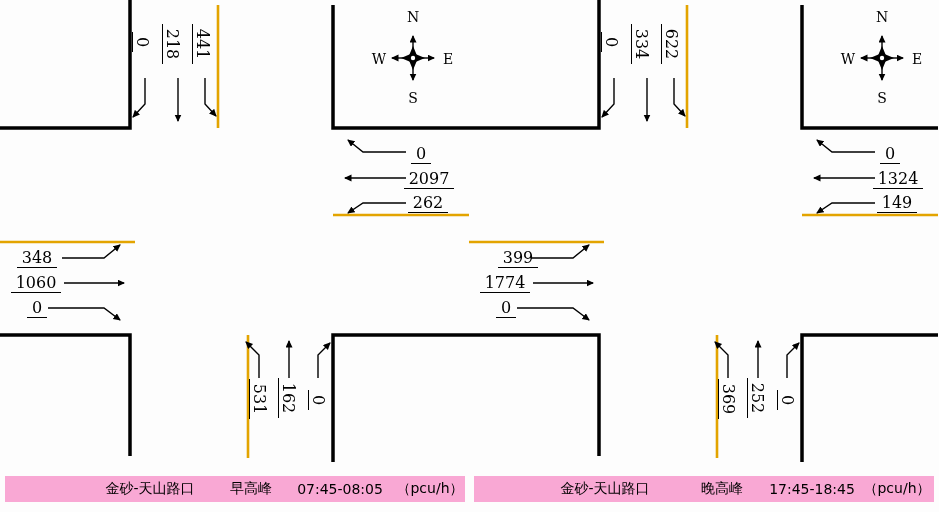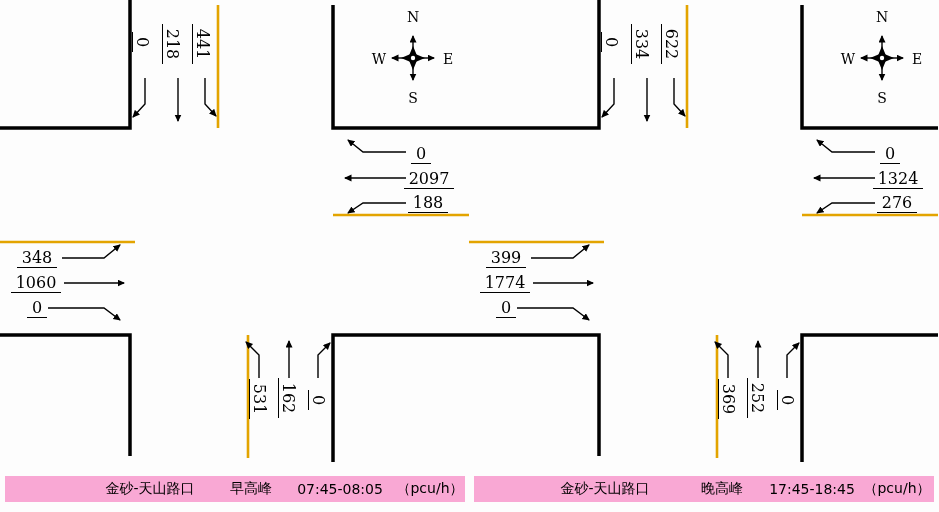--- a/index.html
+++ b/index.html
@@ -78,21 +78,21 @@
         <circle cx="413" cy="58" r="2.2" fill="#fff"></circle>
       </g>
     </svg>
 
     <div class="vlabel" style="left:112px; top:33px"><span class="u">0</span></div>
     <div class="vlabel" style="left:142px; top:35px"><span class="u">218</span></div>
     <div class="vlabel" style="left:172px; top:35px"><span class="u">441</span></div>
 
     <div class="hlabel" style="left:391px; top:144px"><span class="u">0</span></div>
     <div class="hlabel" style="left:399px; top:169px"><span class="u">2097</span></div>
-    <div class="hlabel" style="left:398px; top:193px"><span class="u">188</span></div>
+    <div class="hlabel" style="left:398px; top:193px"><span class="u">262</span></div>
 
     <div class="hlabel" style="left:7px; top:248px"><span class="u">348</span></div>
     <div class="hlabel" style="left:6px; top:273px"><span class="u">1060</span></div>
     <div class="hlabel" style="left:7px; top:298px"><span class="u">0</span></div>
 
     <div class="vlabel" style="left:229px; top:390px"><span class="u">531</span></div>
     <div class="vlabel" style="left:258px; top:389px"><span class="u">162</span></div>
     <div class="vlabel" style="left:288px; top:391px"><span class="u">0</span></div>
 
     <div class="clabel" style="left:403px; top:9px">N</div>
@@ -144,23 +144,23 @@
         <circle cx="413" cy="58" r="2.2" fill="#fff"></circle>
       </g>
     </svg>
 
     <div class="vlabel" style="left:112px; top:33px"><span class="u">0</span></div>
     <div class="vlabel" style="left:142px; top:35px"><span class="u">334</span></div>
     <div class="vlabel" style="left:172px; top:35px"><span class="u">622</span></div>
 
     <div class="hlabel" style="left:391px; top:144px"><span class="u">0</span></div>
     <div class="hlabel" style="left:399px; top:169px"><span class="u">1324</span></div>
-    <div class="hlabel" style="left:398px; top:193px"><span class="u">276</span></div>
+    <div class="hlabel" style="left:398px; top:193px"><span class="u">149</span></div>
 
-    <div class="hlabel" style="left:7px; top:248px"><span class="u">399</span></div>
+    <div class="hlabel" style="left:19px; top:248px"><span class="u">399</span></div>
     <div class="hlabel" style="left:6px; top:273px"><span class="u">1774</span></div>
     <div class="hlabel" style="left:7px; top:298px"><span class="u">0</span></div>
 
     <div class="vlabel" style="left:229px; top:390px"><span class="u">369</span></div>
     <div class="vlabel" style="left:258px; top:389px"><span class="u">252</span></div>
     <div class="vlabel" style="left:288px; top:391px"><span class="u">0</span></div>
 
     <div class="clabel" style="left:403px; top:9px">N</div>
     <div class="clabel" style="left:369px; top:51px">W</div>
     <div class="clabel" style="left:438px; top:51px">E</div>

